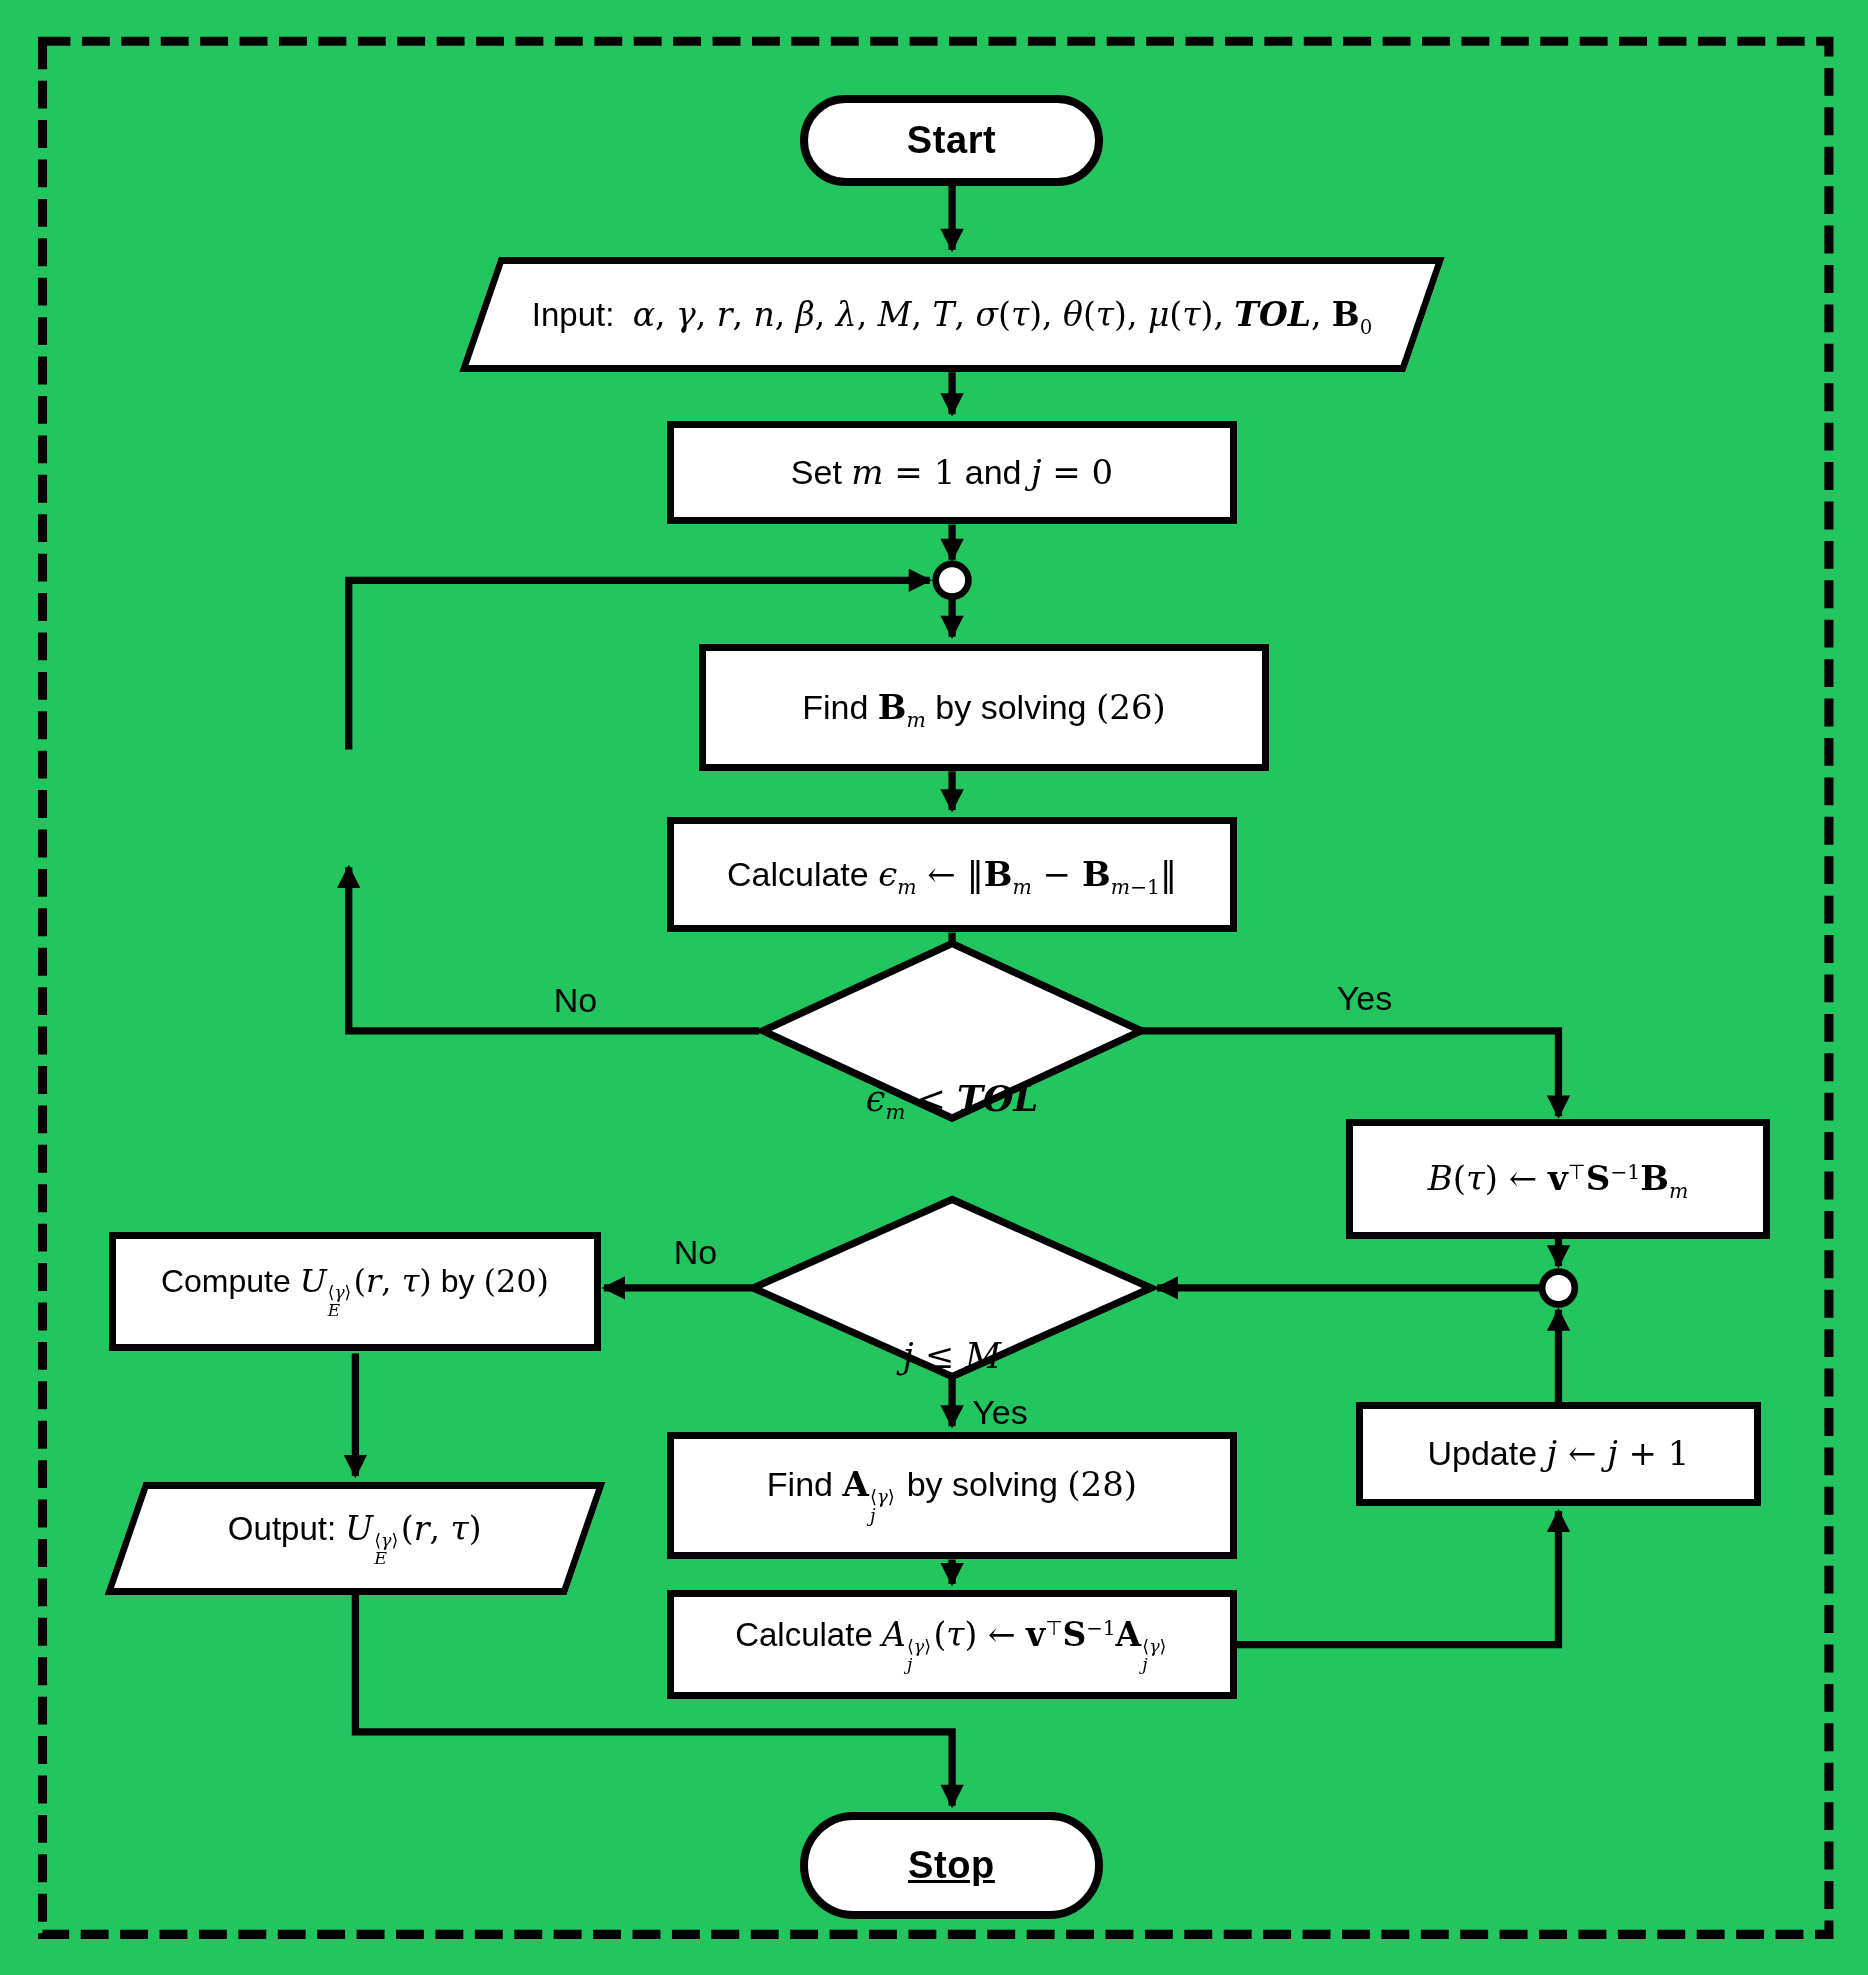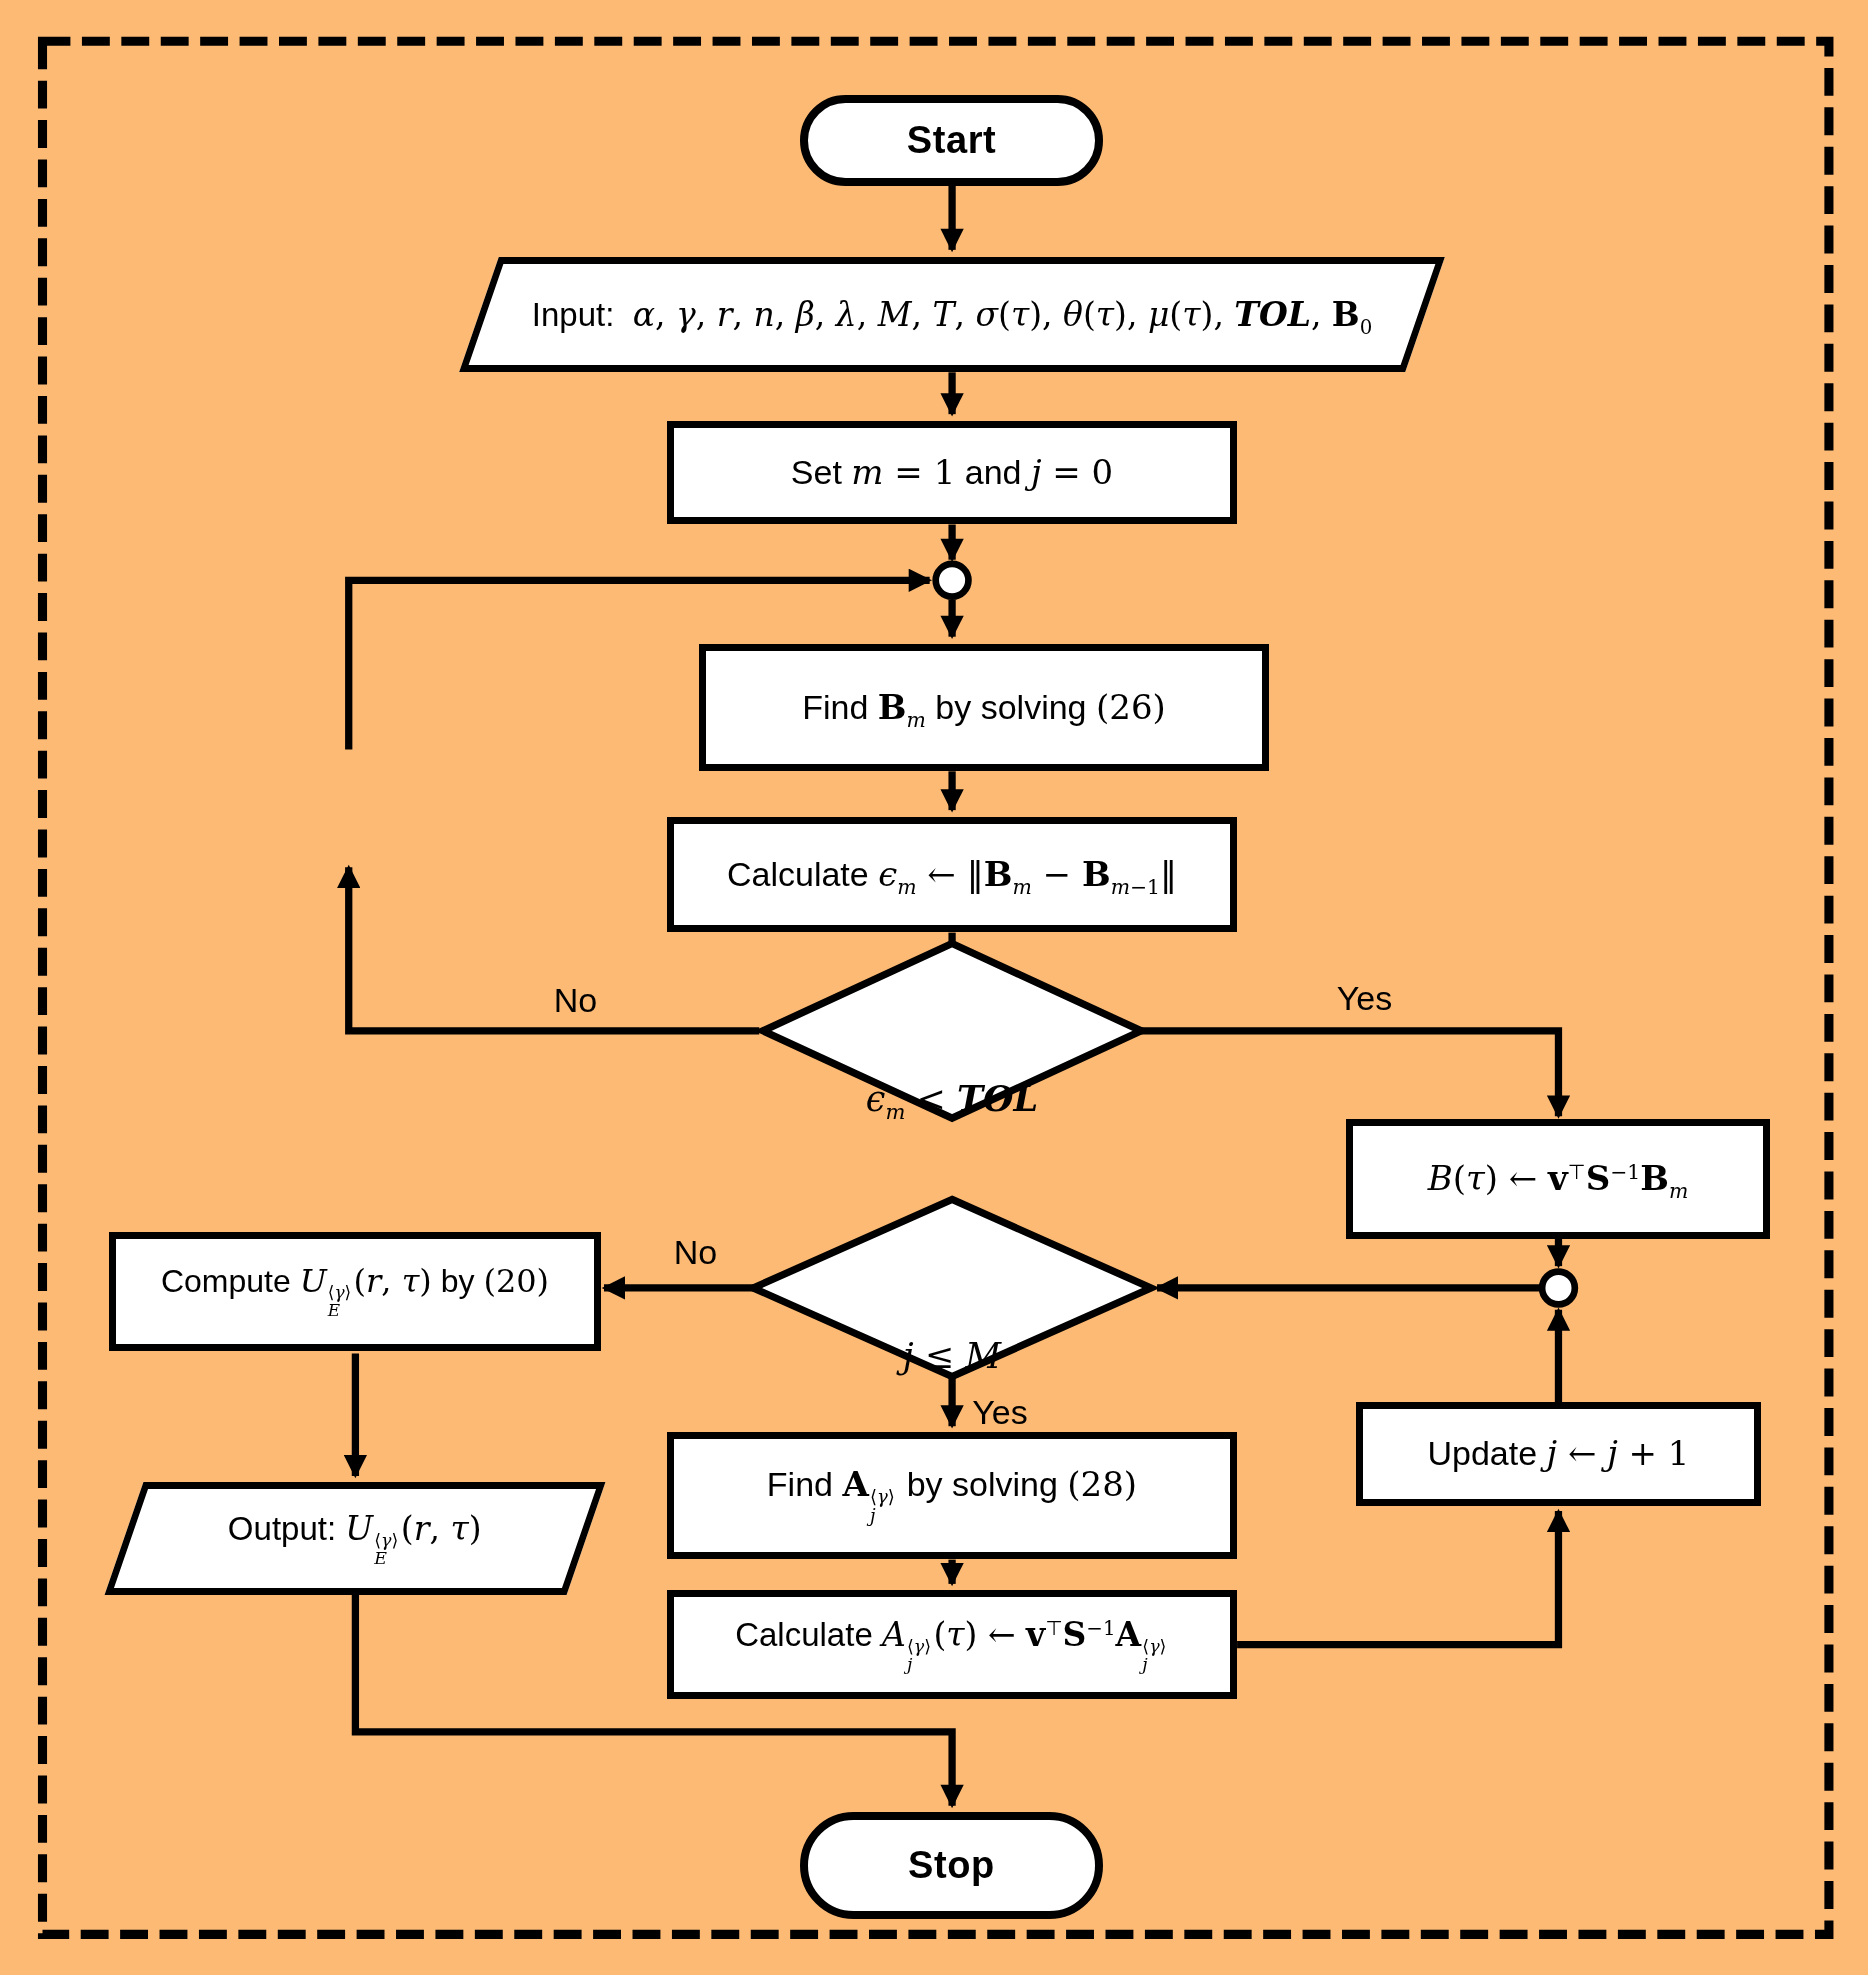--- a/index.html
+++ b/index.html
@@ -1,16 +1,16 @@
 <!DOCTYPE html>
 <html style="font-size:9.7px"><head>
 <meta charset="utf-8">
 <style>
   html,body{margin:0;padding:0;background:#ffffff;}
-  #canvas{position:relative;width:1869px;height:1975px;background:#fdba74;
+  #canvas{position:relative;width:1869px;height:1975px;background:#22c55e;
           font-family:"Liberation Sans",sans-serif;color:#000;overflow:hidden;}
   #wires{position:absolute;left:0;top:0;z-index:1;}
   .node{position:absolute;box-sizing:border-box;border:7.3px solid #000;background:#fff;
         display:flex;align-items:center;justify-content:center;z-index:2;
         font-size:34px;line-height:1.15;text-align:center;white-space:nowrap;}
   .term{border-radius:56px;border-width:8.5px;font-weight:bold;font-size:38px;letter-spacing:0.6px;}
   .para{transform:skewX(-19deg);}
   .para>span{transform:skewX(19deg);display:inline-block;}
   .dmt{position:absolute;z-index:2;display:flex;align-items:flex-end;justify-content:center;font-size:35px;white-space:nowrap;}
   .elabel{position:absolute;z-index:3;font-size:34px;display:flex;align-items:flex-end;justify-content:center;}
@@ -30,21 +30,21 @@
   #n-calceps{left:667px;top:817px;width:570px;height:115px;}
   #t-d1{left:763px;top:944px;width:378px;height:175px;}
   #n-updatem{left:103px;top:749px;width:491px;height:113px;}
   #n-btau{left:1346px;top:1119px;width:424px;height:120px;}
   #t-d2{left:753px;top:1199px;width:398px;height:177px;}
   #n-compute{left:109px;top:1232px;width:492px;height:119px;font-size:32px;text-align:center;}
   #n-updatej{left:1356px;top:1402px;width:405px;height:104px;}
   #n-finda{left:667px;top:1432px;width:570px;height:127px;}
   #n-calca{left:667px;top:1590px;width:570px;height:109px;font-size:33px;}
   #n-output{left:124px;top:1482px;width:462px;height:113px;font-size:33px;}
-  #n-stop{left:800px;top:1812px;width:303px;height:107px;}
+  #n-stop{left:800px;top:1812px;width:303px;height:107px;text-decoration:underline;}
   #l-no1{left:515px;top:969px;width:121px;height:51px;}
   #l-yes1{left:1304px;top:967px;width:121px;height:51px;}
   #l-no2{left:635px;top:1221px;width:121px;height:51px;}
   #l-yes2{left:965px;top:1381px;width:109px;height:51px;justify-content:flex-start;padding-left:7.3px;}
 </style>
 </head>
 <body>
 
 <div id="canvas">
 

